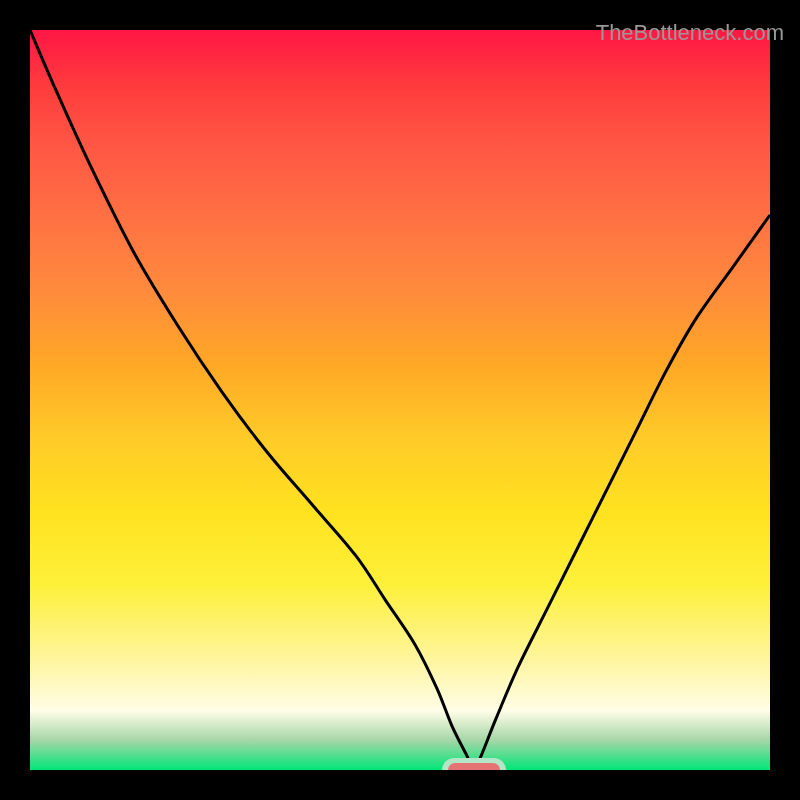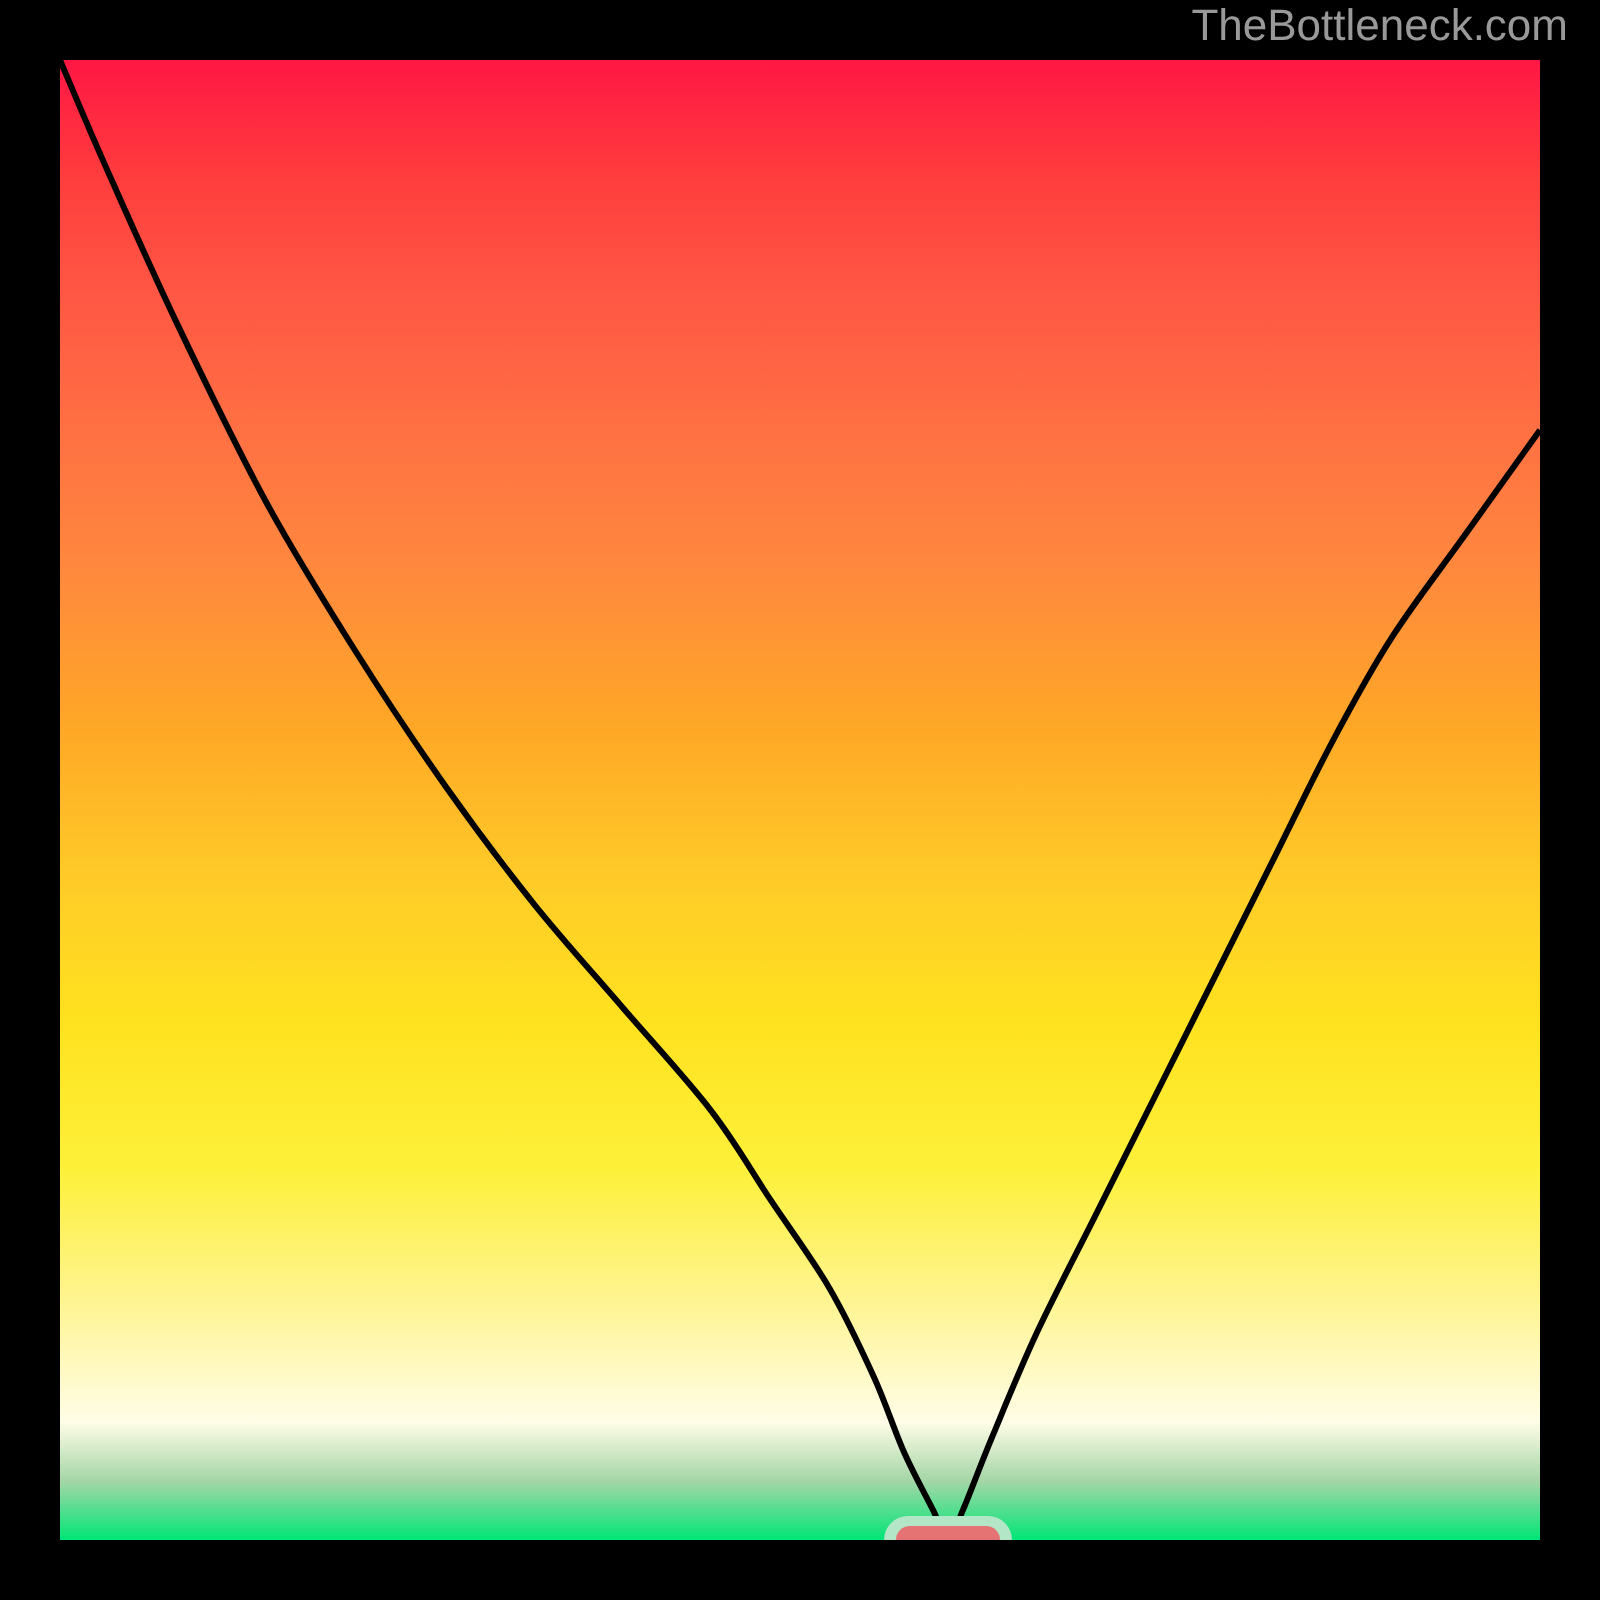--- a/index.html
+++ b/index.html
@@ -5,21 +5,21 @@
     * { margin: 0; padding: 0; box-sizing: border-box; }
     body {
       width: 800px;
       height: 800px;
       background: #000;
       position: relative;
       font-family: Arial, sans-serif;
     }
     .watermark {
       position: absolute;
-      top: 0;
+      top: 20px;
       right: 16px;
       color: #999;
       font-size: 22px;
       z-index: 10;
     }
     .chart-area {
       position: absolute;
       left: 30px;
       top: 30px;
       width: 740px;

